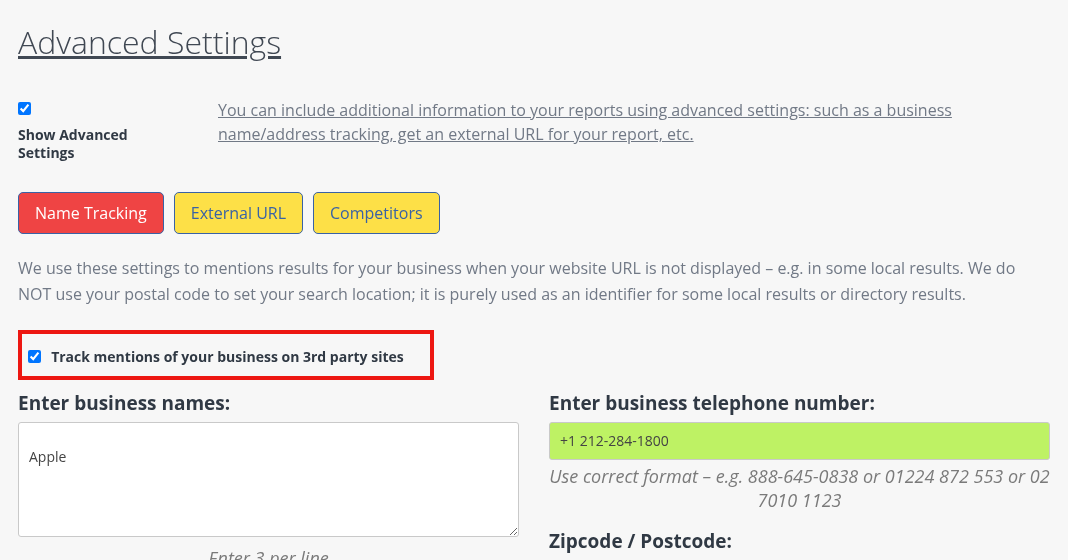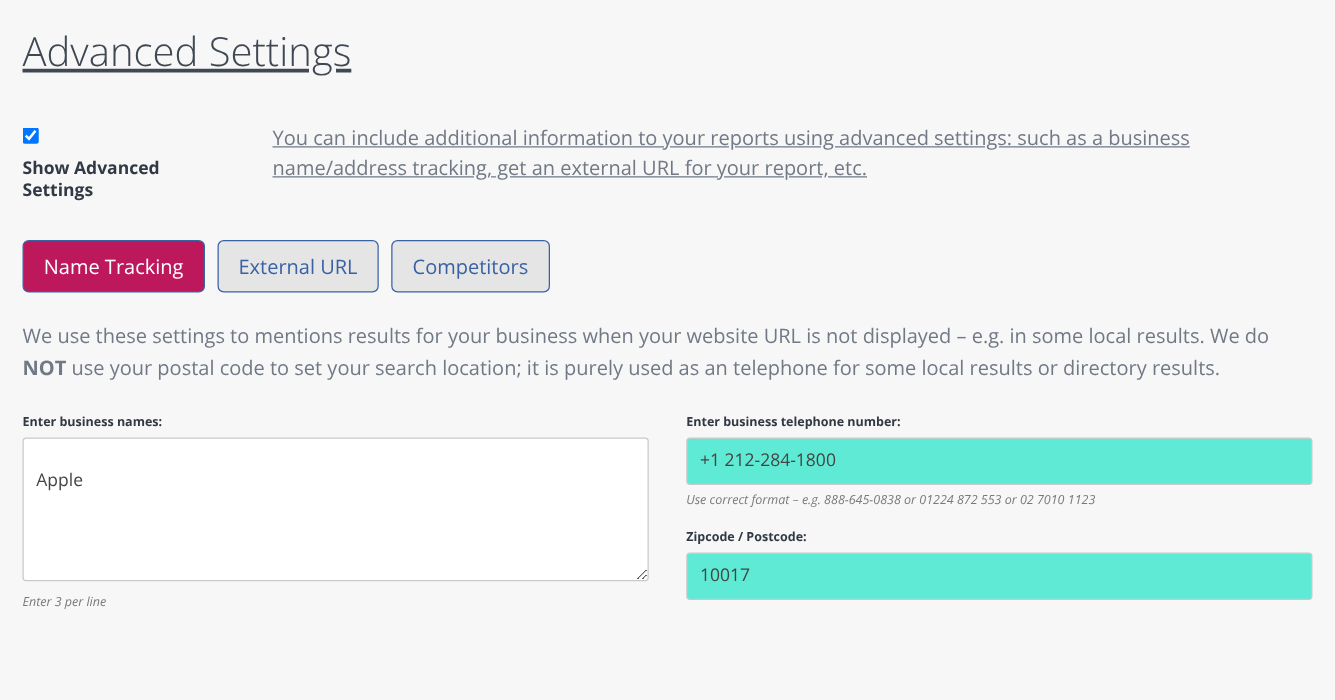--- a/index.html
+++ b/index.html
@@ -51,35 +51,35 @@
       display: flex;
       gap: 10px;
       margin-bottom: 22px;
     }
     .tab {
       padding: 9px 16px;
       border-radius: 5px;
       font-size: 16px;
       cursor: pointer;
       border: 1px solid #3962a5;
-      background: #e5e5e5;
+      background: #fde047;
       color: #3962a5;
     }
     .tab.active {
-      background: #be185d;
+      background: #ef4444;
       color: #fff;
       border-color: #3962a5;
     }
     .paragraph {
       font-size: 16px;
       color: #717986;
       line-height: 1.6;
       margin-bottom: 22px;
     }
-    .paragraph b { color: #717986; font-weight:700; }
+    .paragraph b { color: #717986; font-weight:400; }
     .highlight-box {
       display: inline-block;
       border: 4px solid #ed1712;
       padding: 10px 26px 10px 6px;
       margin-bottom: 10px;
     }
     .highlight-box input[type=checkbox] {
       vertical-align: middle;
       margin-right: 6px;
     }
@@ -90,53 +90,54 @@
       vertical-align: middle;
     }
     .form-columns {
       display: flex;
       gap: 30px;
     }
     .form-col {
       flex: 1;
     }
     .field-label {
-      font-size: 10px;
+      font-size: 19px;
       font-weight: 700;
       color: #303944;
       display: block;
       margin-bottom: 6px;
     }
     textarea.biz-names {
       width: 100%;
       height: 115px;
       border: 1px solid #c9c9c9;
       border-radius: 3px;
       padding: 24px 10px;
       font-size: 14px;
       font-family: inherit;
       color: #444;
       background: #fff;
       resize: both;
     }
     .hint {
-      font-size: 10px;
+      font-size: 18px;
       font-style: italic;
       color: #7a7a7a;
       margin-top: 4px;
+      text-align: center;
     }
     input.text-input {
       width: 100%;
       height: 38px;
       border: 1px solid #c9c9c9;
       border-radius: 3px;
       padding: 6px 10px;
       font-size: 14px;
       color: #444;
-      background: #5eead4;
+      background: #bef264;
       font-family: inherit;
     }
     .field-block { margin-bottom: 16px; }
   </style>
 </head>
 <body>
 
 <div class="container">
   <h1 class="page-title">Advanced Settings</h1>
 
@@ -149,22 +150,26 @@
     </div>
     <div class="description">You can include additional information to your reports using advanced settings: such as a business name/address tracking, get an external URL for your report, etc.</div>
   </div>
 
   <div class="tabs">
     <div class="tab active">Name Tracking</div>
     <div class="tab">External URL</div>
     <div class="tab">Competitors</div>
   </div>
 
-  <div class="paragraph"><span>We use these settings to mentions results for your business when your website URL is not displayed – e.g. in some local results. We do </span><b>NOT</b><span> use your postal code to set your search location; it is purely used as an telephone for some local results or directory results.</span></div>
+  <div class="paragraph"><span>We use these settings to mentions results for your business when your website URL is not displayed – e.g. in some local results. We do </span><b>NOT</b><span> use your postal code to set your search location; it is purely used as an identifier for some local results or directory results.</span></div>
 
+  <div class="highlight-box">
+    <input type="checkbox" checked="" style="">
+    <span class="track-label">Track mentions of your business on 3rd party sites</span>
+  </div>
 
   <div class="form-columns">
     <div class="form-col">
       <label class="field-label">Enter business names:</label>
       <textarea class="biz-names" style="">Apple</textarea>
       <div class="hint">Enter 3 per line</div>
     </div>
     <div class="form-col">
       <div class="field-block">
         <label class="field-label">Enter business telephone number:</label>

